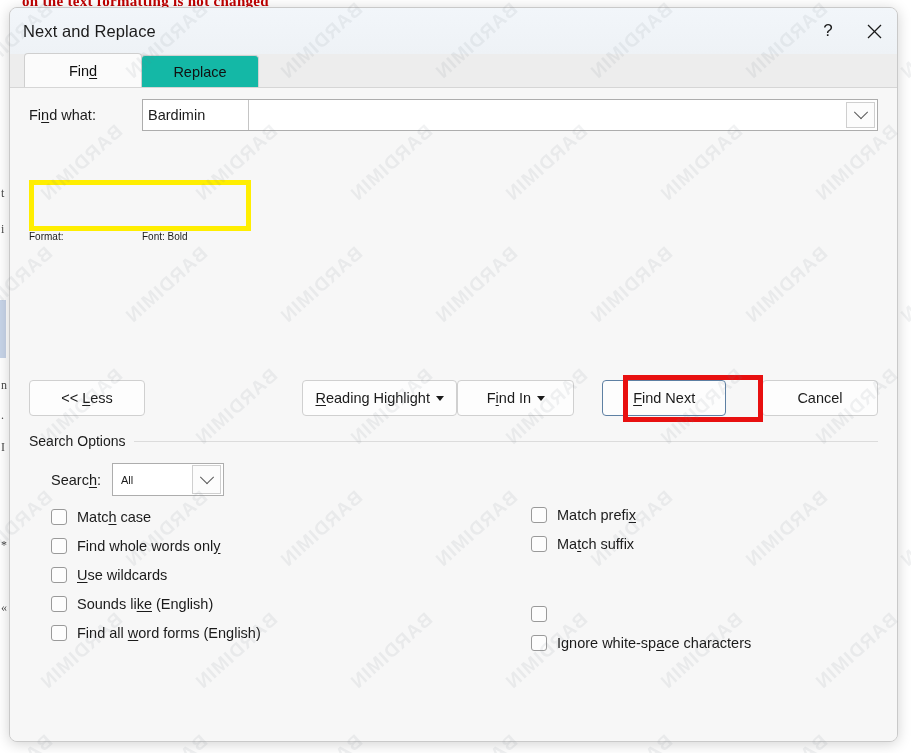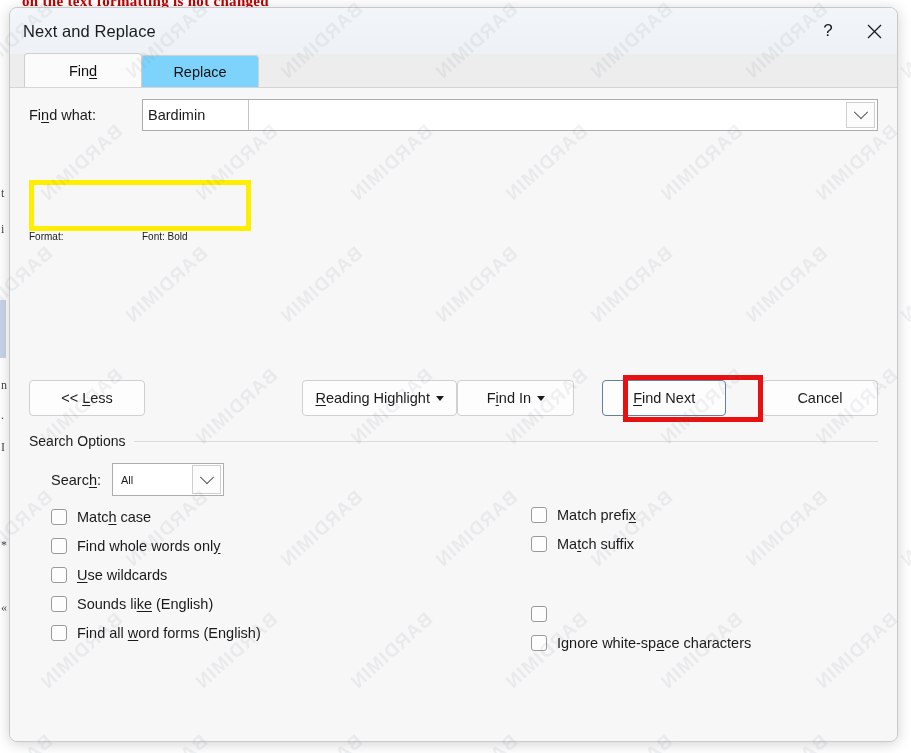--- a/index.html
+++ b/index.html
@@ -134,21 +134,21 @@
   }
   .tab {
     height: 31px;
     min-width: 84px;
     padding: 0 16px;
     display: flex;
     align-items: center;
     justify-content: center;
     font-size: 14.5px;
     color: #111;
-    background: #7dd3fc;
+    background: #14b8a6;
     border: 1px solid #d2d2d2;
     border-bottom: none;
     border-radius: 4px 4px 0 0;
     margin-right: -1px;
     cursor: default;
     position: relative;
   }
   .tab.active {
     background: #fbfbfb;
     border-color: #cfcfcf;

